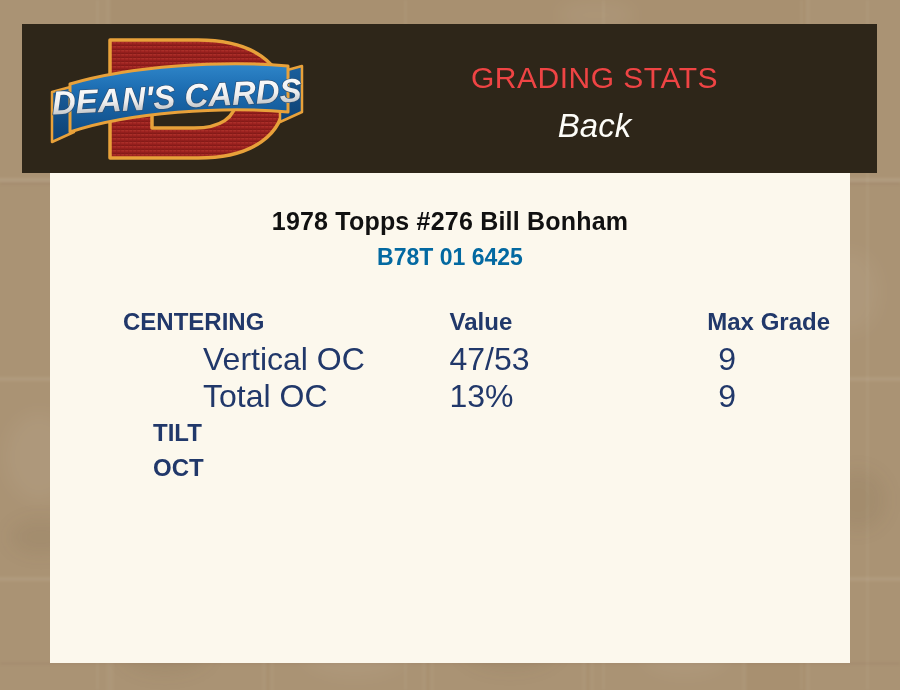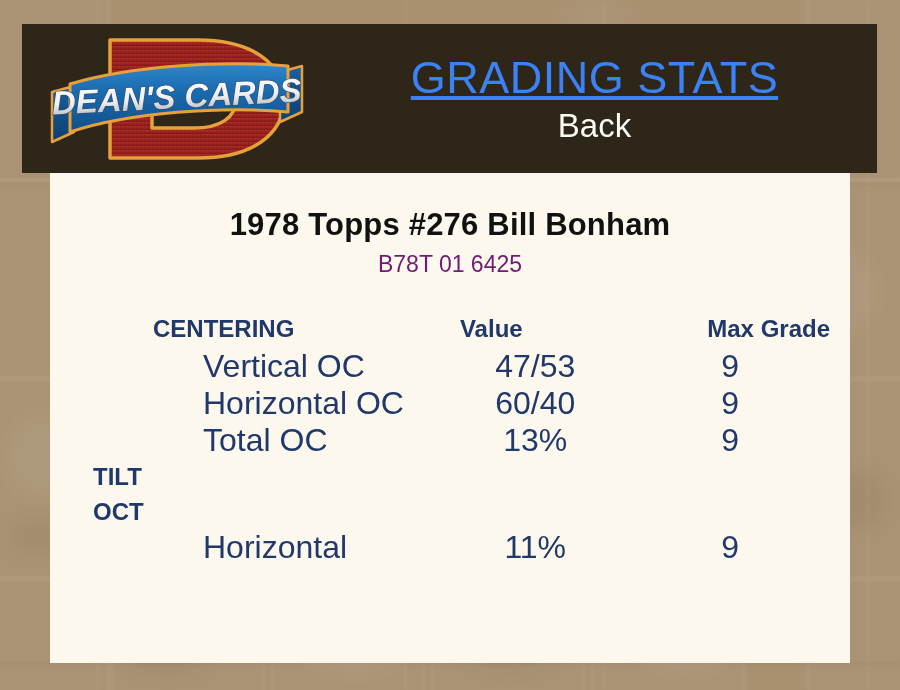--- a/index.html
+++ b/index.html
@@ -82,96 +82,96 @@
     left: 290px;
     top: 0;
     right: 0;
     height: 149px;
     display: flex;
     flex-direction: column;
     align-items: center;
     justify-content: center;
   }
   #page-title-text {
-    color: #3b82f6;
-    font-size: 45px;
+    color: #ef4444;
+    font-size: 30px;
     line-height: 52px;
     font-weight: 400;
     letter-spacing: 0.5px;
     white-space: nowrap;
-    text-decoration: underline;
   }
   #page-subtitle-text {
     color: #fdfdf8;
     font-size: 33px;
     line-height: 40px;
     font-weight: 400;
     margin-top: 2px;
     white-space: nowrap;
+    font-style: italic;
   }
 
   
   #content-panel {
     position: absolute;
     left: 50px;
     top: 173px;
     width: 800px;
     height: 490px;
     background: #fcf8ed;
     z-index: 4;
   }
 
   #card-heading {
     margin-top: 34px;
     text-align: center;
     color: #111111;
-    font-size: 31px;
+    font-size: 25px;
     font-weight: bold;
     letter-spacing: 0.2px;
   }
   #card-subheading {
     margin-top: 8px;
     text-align: center;
-    color: #701a75;
+    color: #0369a1;
     font-size: 23px;
-    font-weight: 400;
+    font-weight: 700;
   }
 
   
   #stats-table {
     margin: 32px 0 0 0;
     width: 100%;
     border-collapse: collapse;
     color: #21386a;
   }
   #stats-table td {
     padding: 0;
     height: 35px;
     vertical-align: middle;
     font-size: 32px;
   }
   #stats-table .col-label   { width: 360px; padding-left: 103px; }
-  #stats-table .col-value   { width: 215px; text-align: center; padding-right: 52px; }
+  #stats-table .col-value   { width: 215px; text-align: left; padding-right: 52px; }
   #stats-table .col-grade   { width: 225px; text-align: center; padding-right: 52px; }
 
   #stats-table tr.header-row td {
     font-weight: bold;
     font-size: 24px;
     height: 38px;
   }
-  #stats-table tr.header-row .col-label { padding-left: 103px; }
+  #stats-table tr.header-row .col-label { padding-left: 73px; }
   #stats-table tr.header-row .col-value { text-align: left; padding-right: 30px; }
   #stats-table tr.header-row .col-grade { text-align: right; padding-right: 20px; }
 
   #stats-table tr.section-row td {
     font-weight: bold;
     font-size: 24px;
     height: 35px;
   }
-  #stats-table tr.section-row .col-label { padding-left: 43px; }
+  #stats-table tr.section-row .col-label { padding-left: 103px; }
 
   #stats-table tr.data-row .col-label {
     padding-left: 153px;
     font-weight: 400;
   }
 </style>
 </head>
 <body>
 
 <div id="bg-texture">
@@ -270,43 +270,33 @@
         <td class="col-value">Value</td>
         <td class="col-grade">Max Grade</td>
       </tr>
 
       <tr class="data-row">
         <td class="col-label">Vertical OC</td>
         <td class="col-value">47/53</td>
         <td class="col-grade">9</td>
       </tr>
       <tr class="data-row">
-        <td class="col-label">Horizontal OC</td>
-        <td class="col-value">60/40</td>
-        <td class="col-grade">9</td>
-      </tr>
-      <tr class="data-row">
         <td class="col-label">Total OC</td>
         <td class="col-value">13%</td>
         <td class="col-grade">9</td>
       </tr>
 
       <tr class="section-row">
         <td class="col-label">TILT</td>
         <td class="col-value"></td>
         <td class="col-grade"></td>
       </tr>
 
       <tr class="section-row">
         <td class="col-label">OCT</td>
         <td class="col-value"></td>
         <td class="col-grade"></td>
       </tr>
-      <tr class="data-row">
-        <td class="col-label">Horizontal</td>
-        <td class="col-value">11%</td>
-        <td class="col-grade">9</td>
-      </tr>
 
     </tbody>
   </table>
 
 </div>
 
 </body></html>

